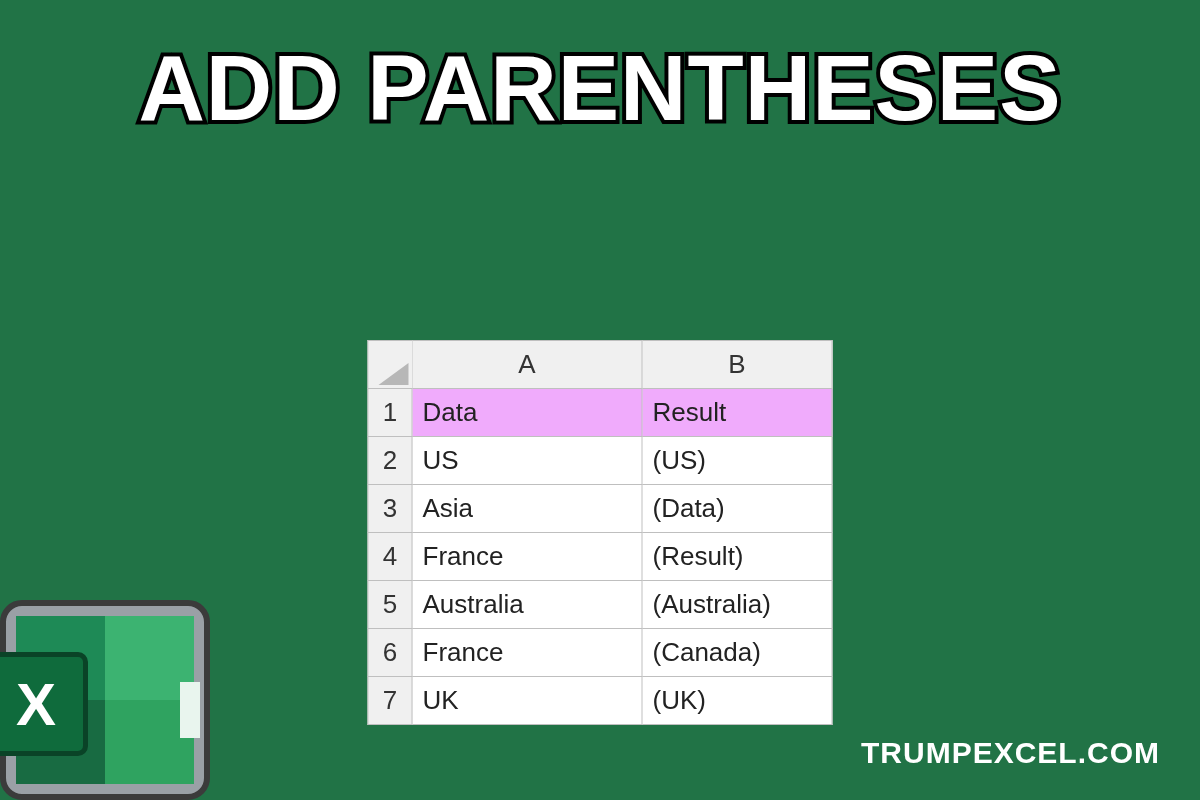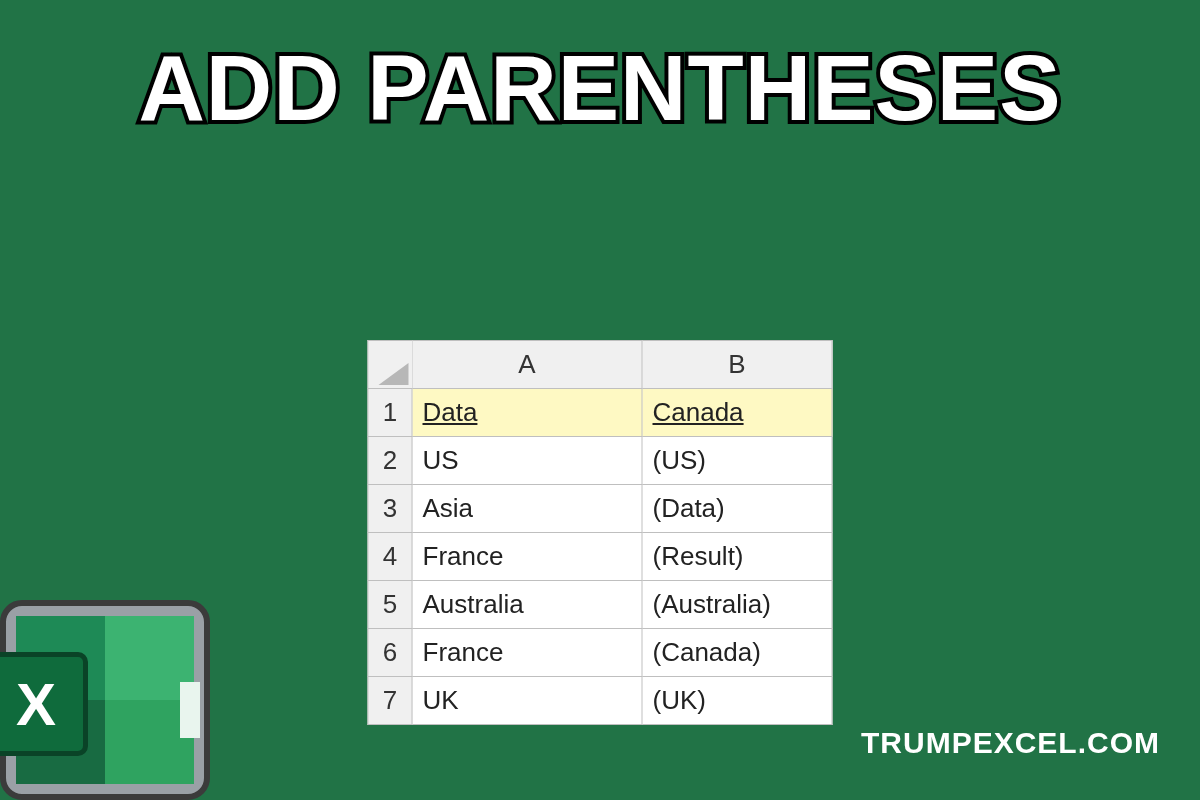--- a/index.html
+++ b/index.html
@@ -64,26 +64,26 @@
   }
   .sheet .rowhdr {
     background: #f0f0f0;
     text-align: center;
     color: #333;
     font-size: 26px;
     width: 44px;
   }
   .colA { width: 230px; }
   .colB { width: 190px; }
-  .hdrcell { background: #fef9c3; font-weight: bold; text-decoration: underline; }
+  .hdrcell { background: #f0abfc; font-weight: bold; }
 
   .watermark {
     position: absolute;
     right: 40px;
-    bottom: 40px;
+    bottom: 30px;
     color: #fff;
     font-weight: 900;
     font-size: 30px;
     letter-spacing: 1px;
   }
 
   .excel-logo {
     position: absolute;
     left: -10px;
     bottom: -10px;
@@ -141,21 +141,21 @@
 <table class="sheet">
   <tbody>
       <tr>
     <th class="corner"></th>
     <th class="colhdr colA">A</th>
     <th class="colhdr colB">B</th>
   </tr>
   <tr>
     <td class="rowhdr">1</td>
     <td class="hdrcell colA">Data</td>
-    <td class="hdrcell colB">Canada</td>
+    <td class="hdrcell colB">Result</td>
   </tr>
   <tr>
     <td class="rowhdr">2</td>
     <td class="colA">US</td>
     <td class="colB">(US)</td>
   </tr>
   <tr>
     <td class="rowhdr">3</td>
     <td class="colA">Asia</td>
     <td class="colB">(Data)</td>

